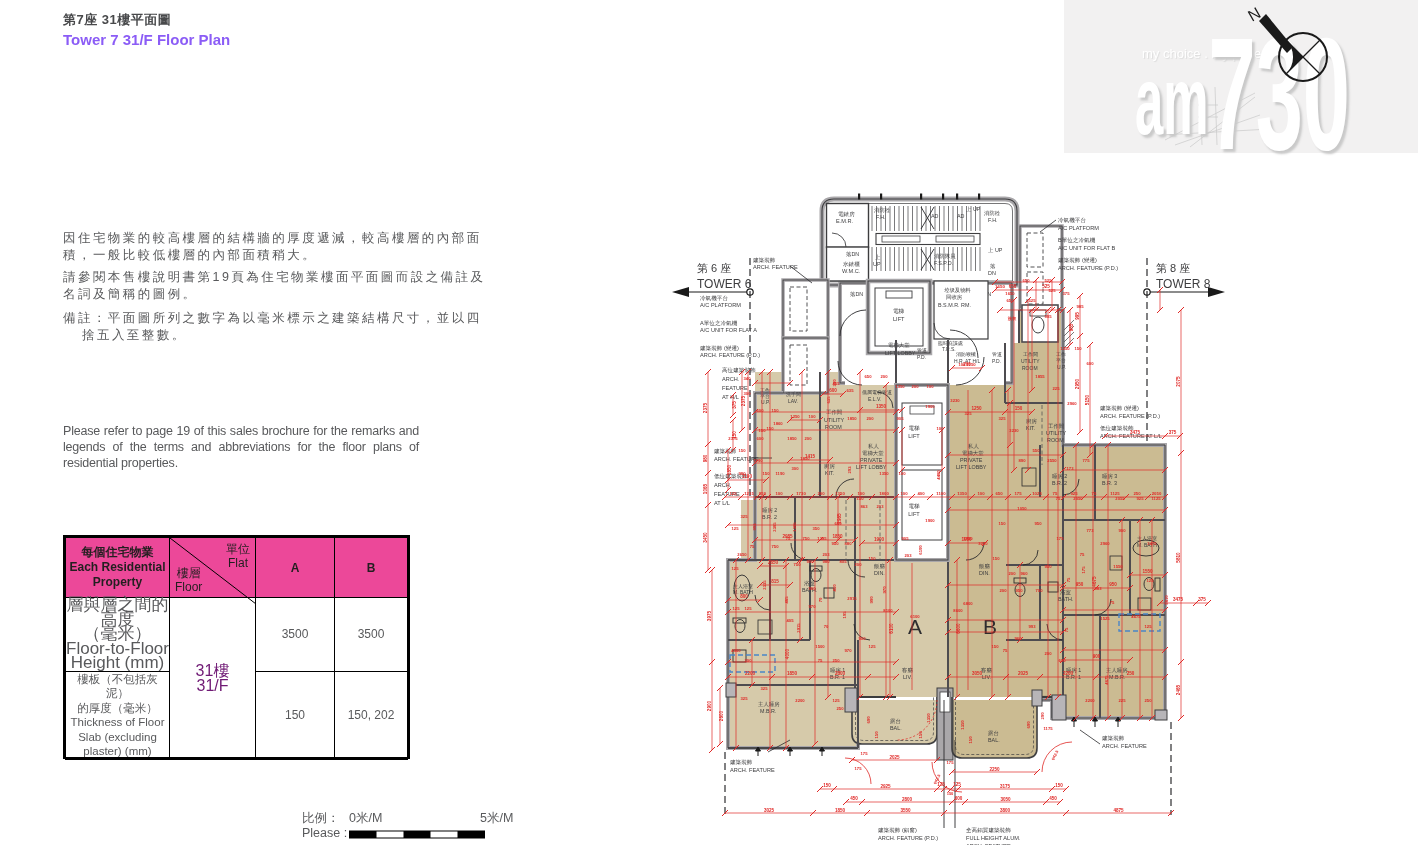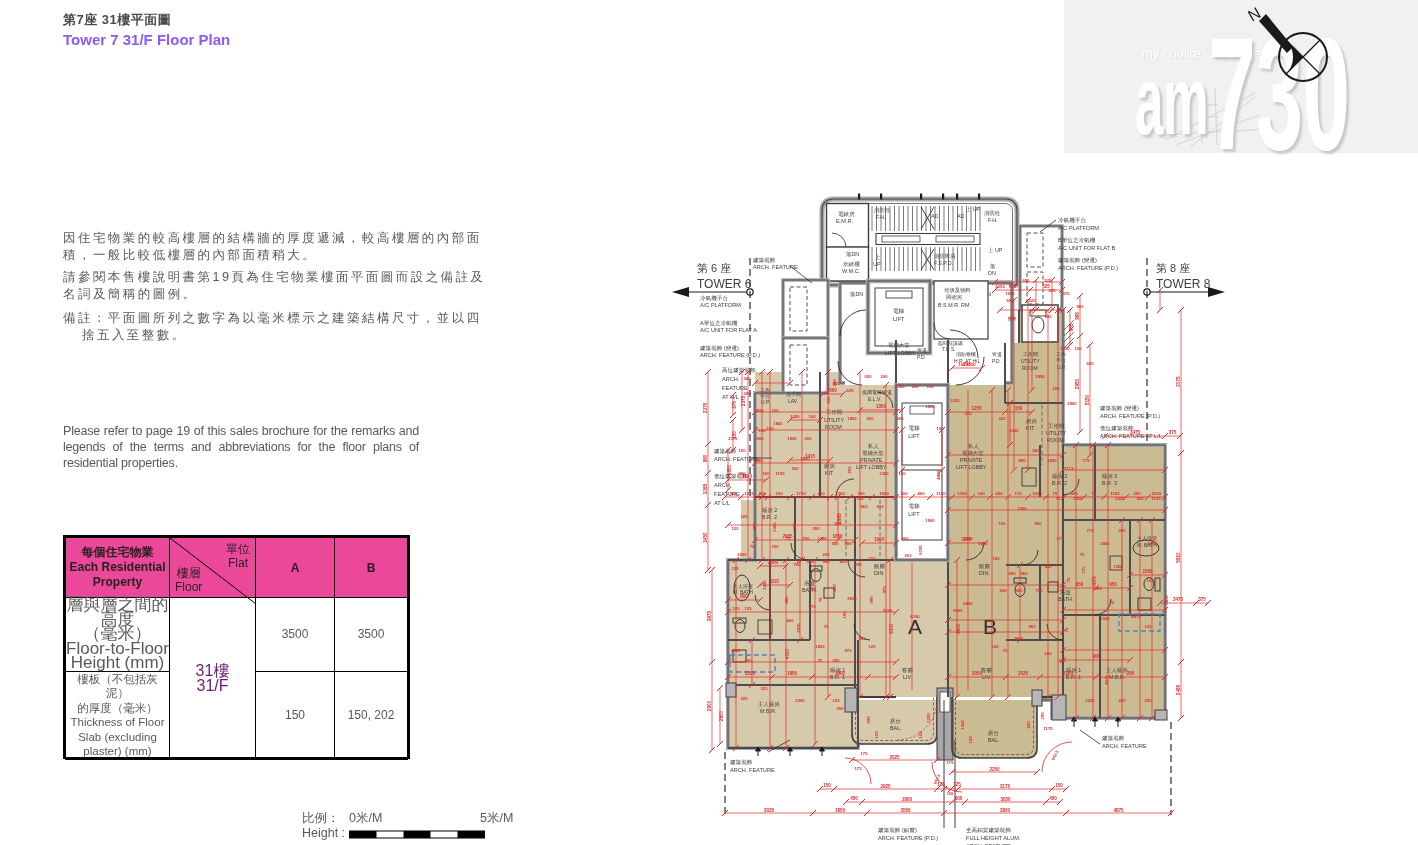--- a/index.html
+++ b/index.html
@@ -79,21 +79,21 @@
 <td style="border:1.2px solid #000;color:#58595b">150, 202</td>
 </tr>
 </tbody>
       </table>
 </div>
 
 <div class="abs" style="left:302px;top:810px;width:260px;height:34px;font-size:12.5px;color:#58595b;white-space:nowrap">
 <span style="position:absolute;left:0;top:0">比例：</span>
       <span style="position:absolute;left:47px;top:0">0米/M</span>
       <span style="position:absolute;left:178px;top:0">5米/M</span>
-<div style="position:absolute;left:0;top:16px">Height :</div>
+<div style="position:absolute;left:0;top:16px">Please :</div>
 </div>
 <svg class="abs" style="left:349px;top:830px" width="136" height="10" viewBox="0 0 136 10">
 <rect x="0.5" y="1" width="135" height="7" fill="#fff" stroke="#000" stroke-width="1"></rect>
 <rect x="0.5" y="1" width="27" height="7" fill="#000"></rect>
 <rect x="54.5" y="1" width="27" height="7" fill="#000"></rect>
 <rect x="108.5" y="1" width="27" height="7" fill="#000"></rect>
 </svg>
 <svg class="abs" style="left:0;top:0" width="1418" height="845" viewBox="0 0 1418 845" shape-rendering="crispEdges" text-rendering="optimizeSpeed">
 <g shape-rendering="auto">
 

